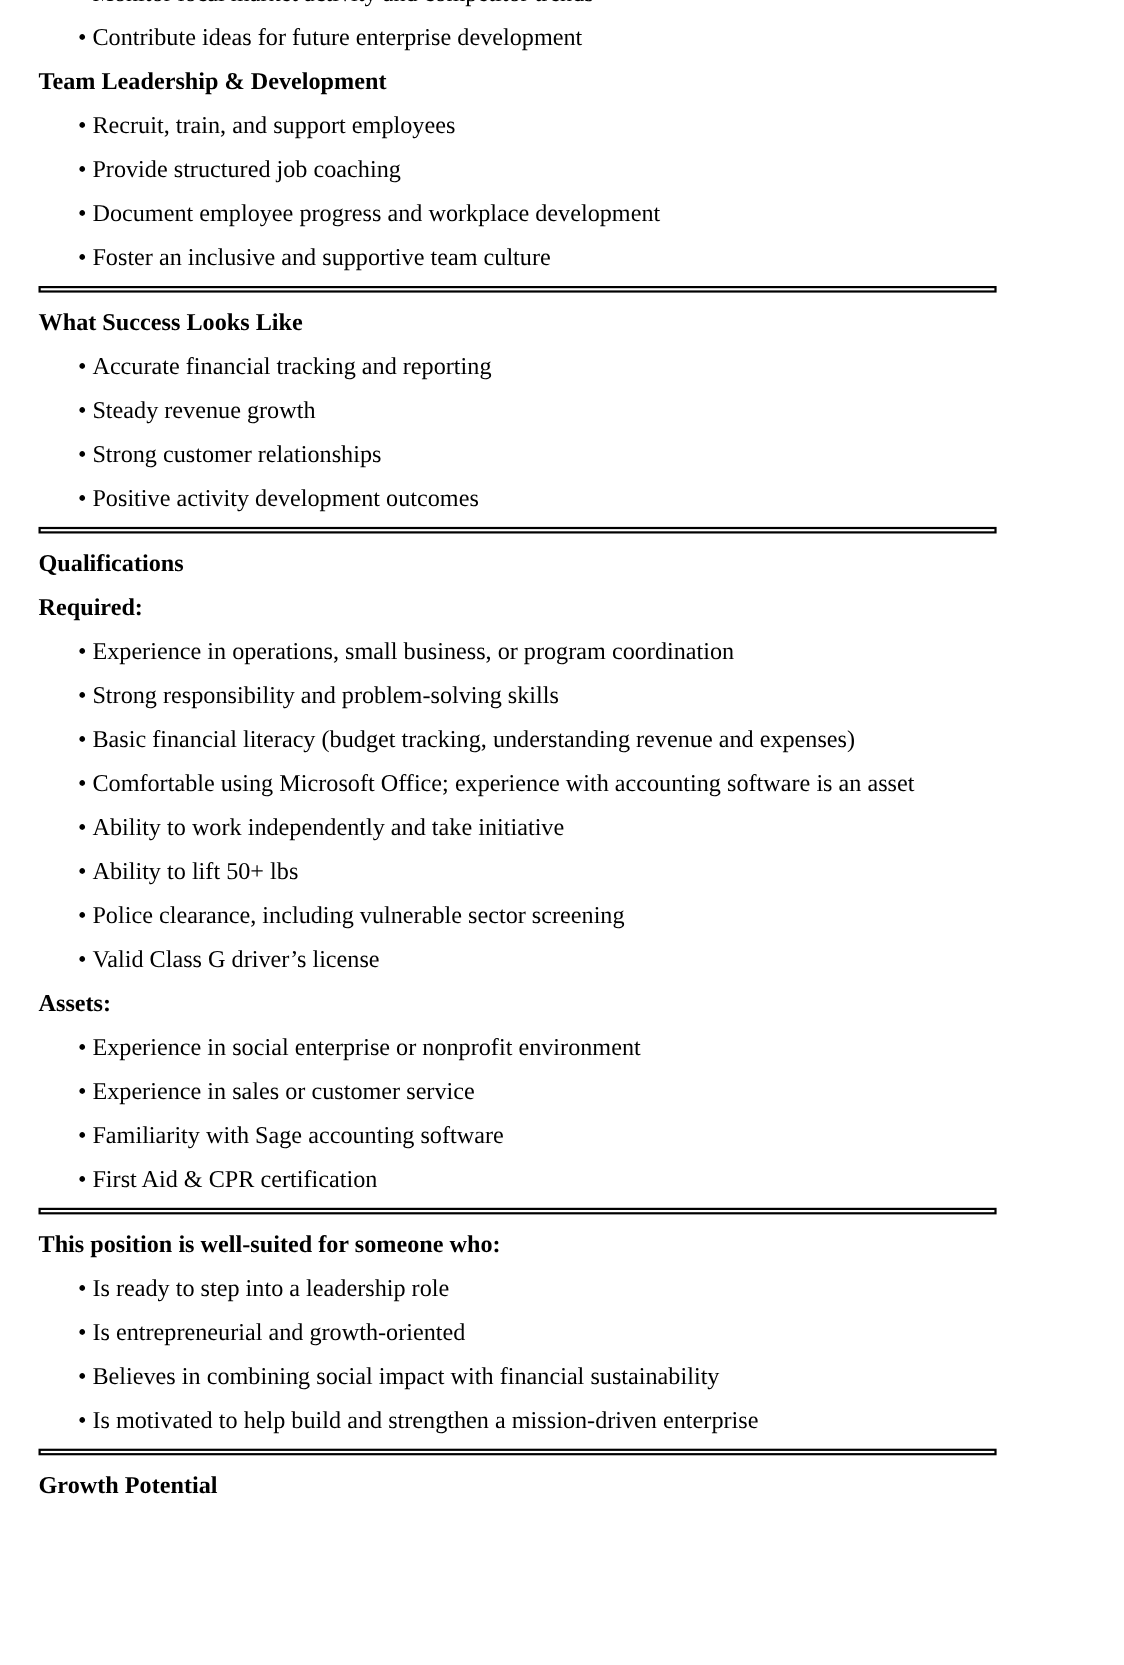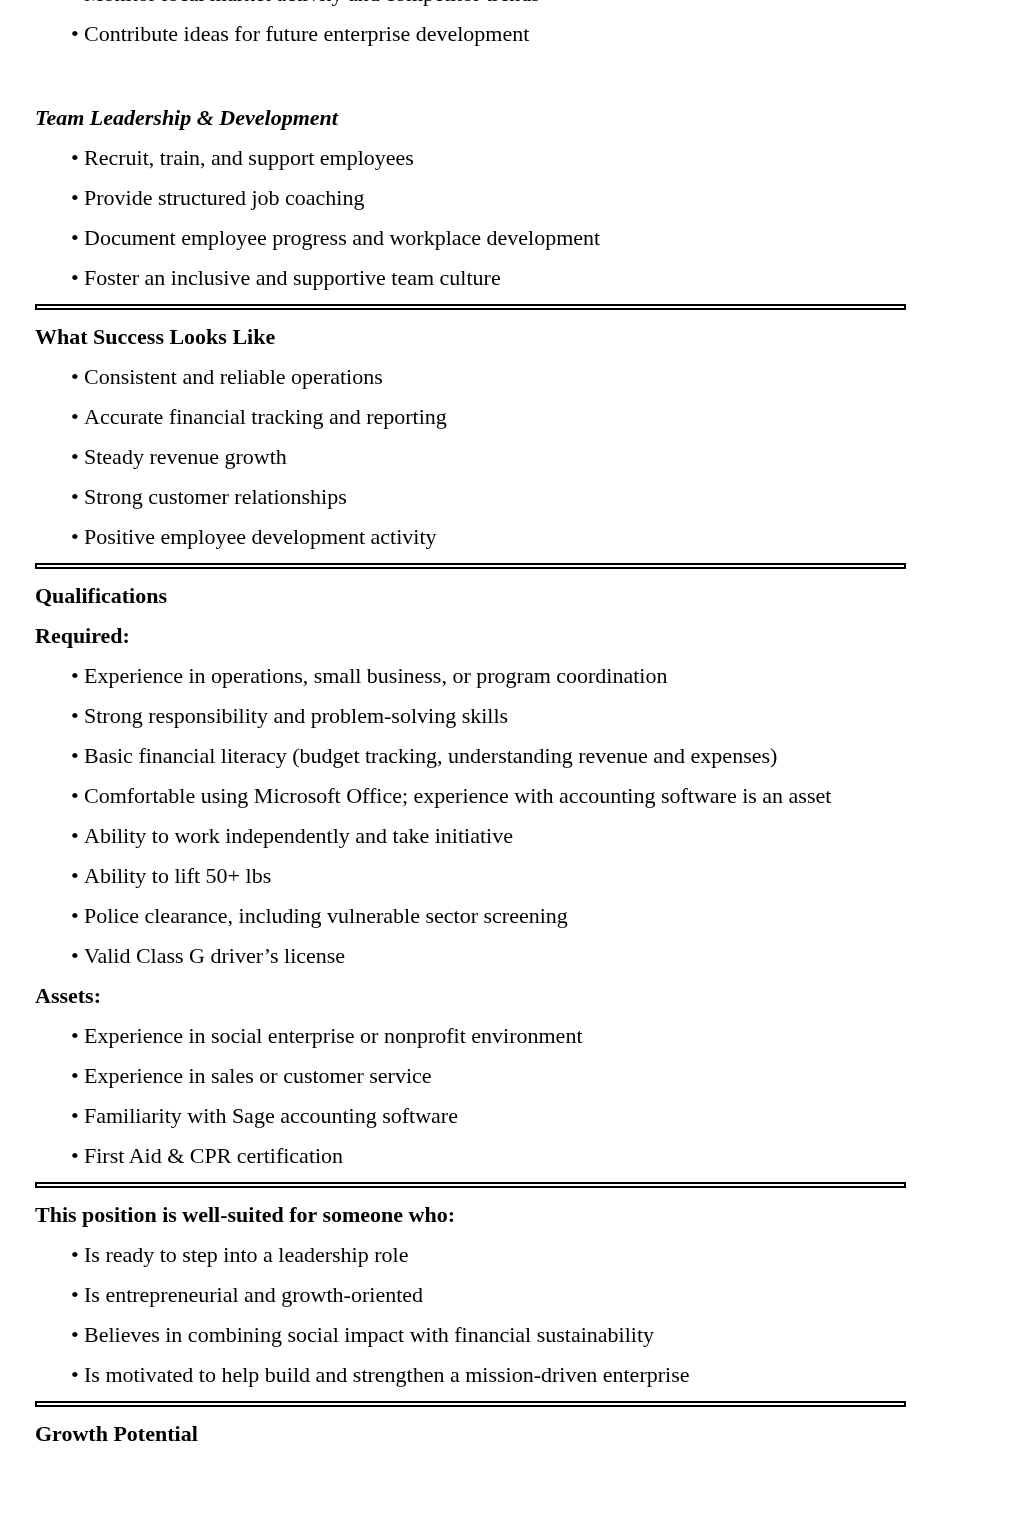--- a/index.html
+++ b/index.html
@@ -30,22 +30,20 @@
     .bullet {
       padding-left: 36px;
       position: relative;
     }
     .bullet .dot {
       display: inline-block;
       width: 13px;
     }
     .subhead-italic {
       font-weight: bold;
-      font-style: italic;
-      margin-top: 44px;
     }
     .heading {
       font-weight: bold;
     }
     .divider {
       width: 867px;
       height: 2px;
       border: 2px solid #000;
       margin: 6px 0 7px 0;
       box-sizing: content-box;
@@ -66,25 +64,24 @@
 
   <div class="line subhead-italic">Team Leadership &amp; Development</div>
   <div class="line bullet"><span class="dot">•</span><span>Recruit, train, and support employees</span></div>
   <div class="line bullet"><span class="dot">•</span><span>Provide structured job coaching</span></div>
   <div class="line bullet"><span class="dot">•</span><span>Document employee progress and workplace development</span></div>
   <div class="line bullet"><span class="dot">•</span><span>Foster an inclusive and supportive team culture</span></div>
 
   <div class="divider"></div>
 
   <div class="line heading">What Success Looks Like</div>
-  <div class="line bullet"><span class="dot">•</span><span>Consistent and reliable operations</span></div>
   <div class="line bullet"><span class="dot">•</span><span>Accurate financial tracking and reporting</span></div>
   <div class="line bullet"><span class="dot">•</span><span>Steady revenue growth</span></div>
   <div class="line bullet"><span class="dot">•</span><span>Strong customer relationships</span></div>
-  <div class="line bullet"><span class="dot">•</span><span>Positive employee development activity</span></div>
+  <div class="line bullet"><span class="dot">•</span><span>Positive activity development outcomes</span></div>
 
   <div class="divider"></div>
 
   <div class="line heading">Qualifications</div>
   <div class="line heading">Required:</div>
   <div class="line bullet"><span class="dot">•</span><span>Experience in operations, small business, or program coordination</span></div>
   <div class="line bullet"><span class="dot">•</span><span>Strong responsibility and problem-solving skills</span></div>
   <div class="line bullet"><span class="dot">•</span><span>Basic financial literacy (budget tracking, understanding revenue and expenses)</span></div>
   <div class="line bullet"><span class="dot">•</span><span>Comfortable using Microsoft Office; experience with accounting software is an asset</span></div>
   <div class="line bullet"><span class="dot">•</span><span>Ability to work independently and take initiative</span></div>

